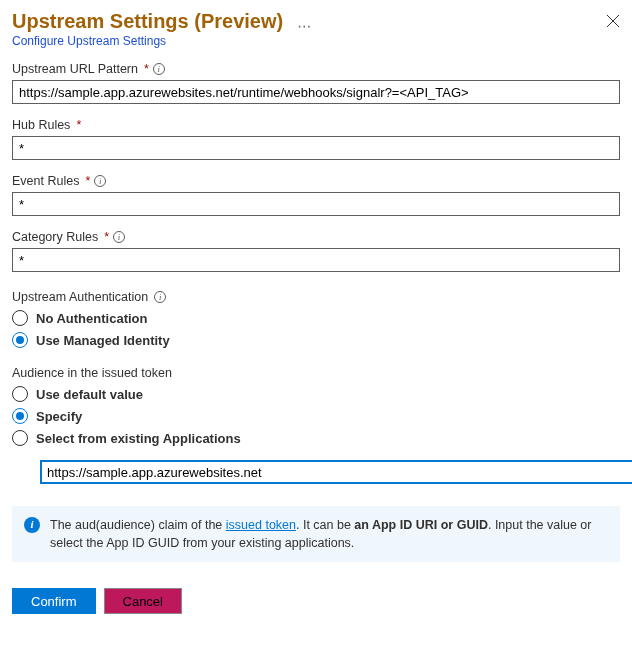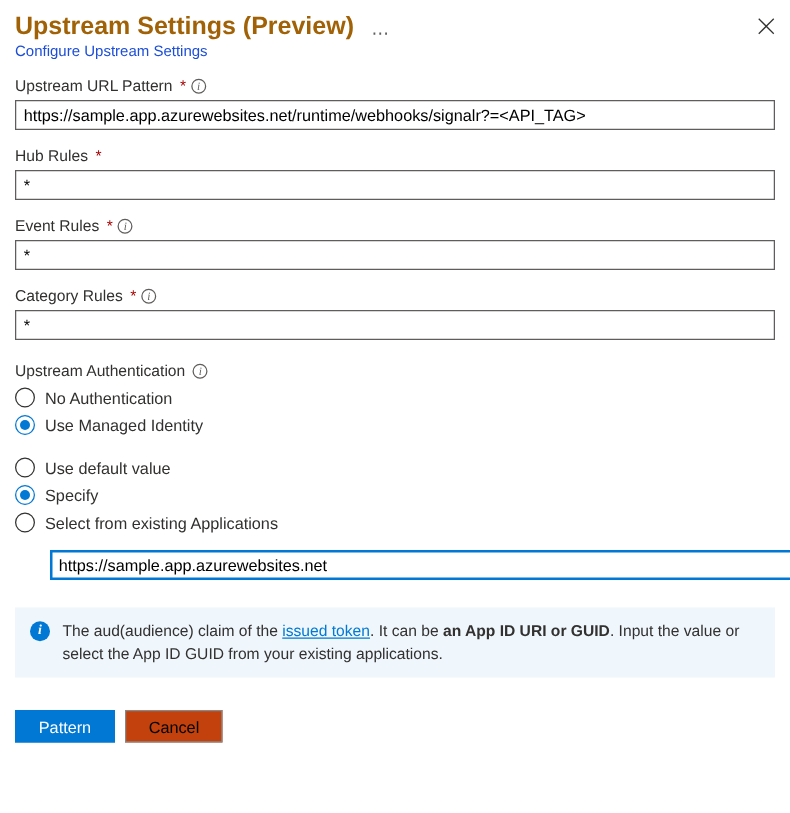--- a/index.html
+++ b/index.html
@@ -71,20 +71,21 @@
     display: flex;
     align-items: center;
     gap: 6px;
   }
   .radio-row {
     display: flex;
     align-items: center;
     gap: 8px;
     margin-bottom: 6px;
     font-size: 13px;
+    font-weight: bold;
   }
   .radio {
     width: 16px; height: 16px;
     border: 1px solid #323130;
     border-radius: 50%;
     display: inline-flex;
     align-items: center; justify-content: center;
     flex-shrink: 0;
   }
   .radio.selected { border-color: #0078d4; }
@@ -125,21 +126,21 @@
     margin-top: 26px;
     display: flex;
     gap: 8px;
   }
   .btn {
     height: 26px;
     padding: 0 18px;
     font-size: 13px;
     font-family: inherit;
     border: 1px solid #8a8886;
-    background: #c2410c;
+    background: #be185d;
     cursor: pointer;
   }
   .btn.primary {
     background: #0078d4;
     border-color: #0078d4;
     color: #fff;
   }
 </style>
 </head>
 <body>
@@ -198,20 +199,23 @@
 <div class="radio-row">
   <span class="radio"></span>
   <span>No Authentication</span>
 </div>
 <div class="radio-row">
   <span class="radio selected"></span>
   <span>Use Managed Identity</span>
 </div>
 
 <div class="audience-block">
+  <div class="section-label">
+    <span>Audience in the issued token</span>
+  </div>
   <div class="radio-row">
     <span class="radio"></span>
     <span>Use default value</span>
   </div>
   <div class="radio-row">
     <span class="radio selected"></span>
     <span>Specify</span>
   </div>
   <div class="radio-row">
     <span class="radio"></span>
@@ -223,15 +227,15 @@
 </div>
 
 <div class="info-box">
   <span class="info-box-icon">i</span>
   <div>
     <span>The aud(audience) claim of the </span><a href="#">issued token</a><span>. It can be </span><strong>an App ID URI or GUID</strong><span>. Input the value or select the App ID GUID from your existing applications.</span>
   </div>
 </div>
 
 <div class="footer">
-  <button class="btn primary">Pattern</button>
+  <button class="btn primary">Confirm</button>
   <button class="btn">Cancel</button>
 </div>
 
 </body></html>

